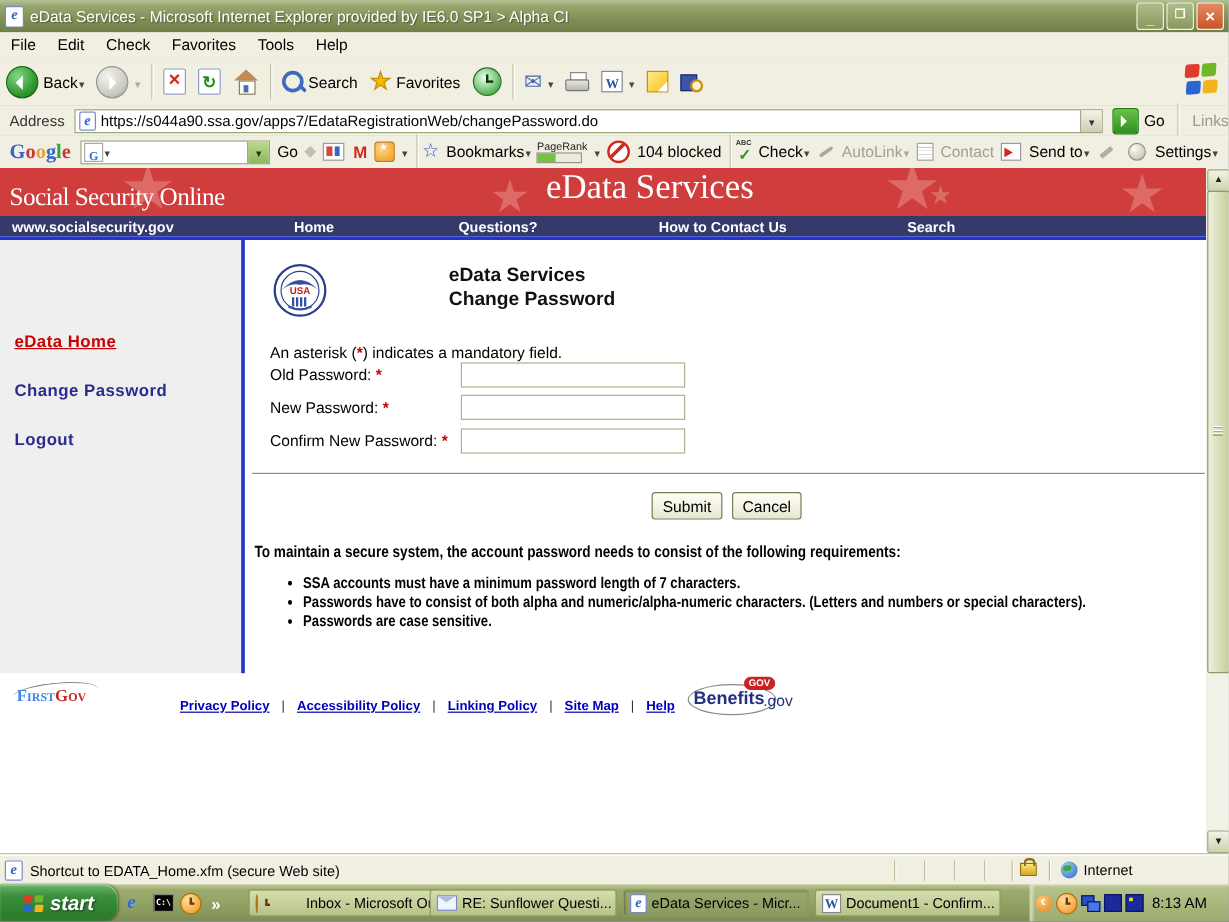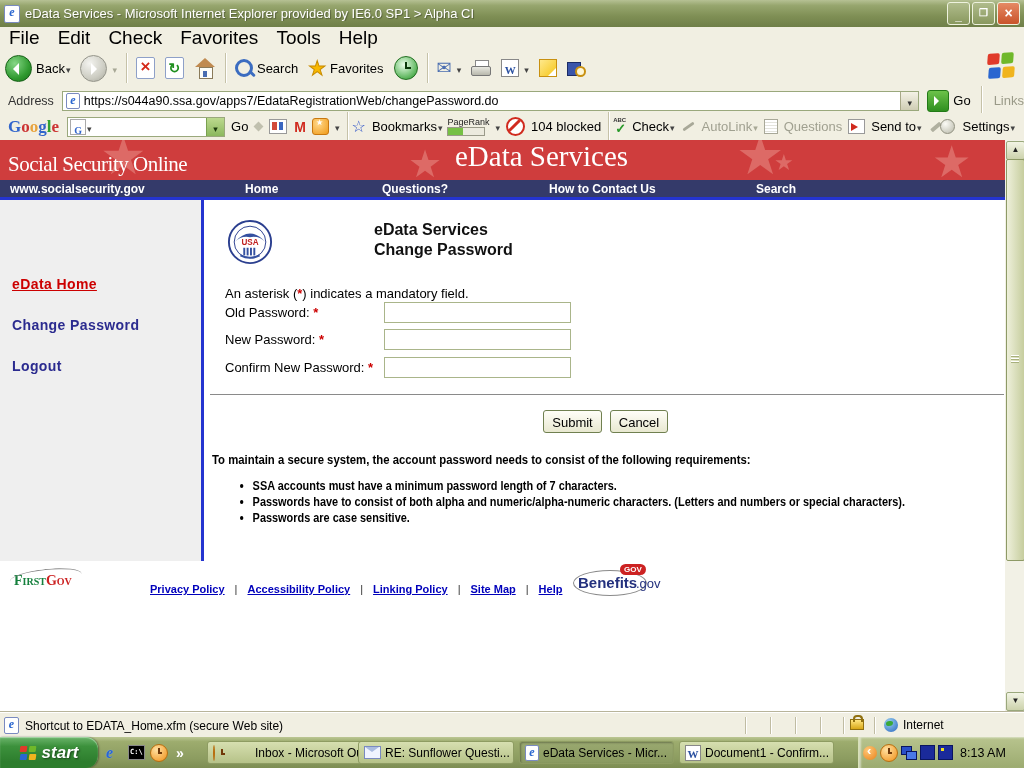--- a/index.html
+++ b/index.html
@@ -18,21 +18,21 @@
     font-size:14px;line-height:20px;text-align:center;}
   .winbtn.min .glyph{font-size:12px;line-height:26px;}
   .winbtn.restore .glyph{font-size:10px;line-height:19px;}
   .iepage{width:14px;height:16px;background:#fff;border:1px solid #7a8ac0;border-radius:2px;
     position:relative;flex:none;}
   .iepage::after{content:"e";position:absolute;left:0;right:0;top:-1px;text-align:center;
     color:#2a66d0;font:bold italic 12px "Liberation Serif",serif;}
   
   .menubar{position:absolute;left:0;top:27px;width:1024px;height:21px;background:#f1efe2;
     display:flex;align-items:center;border-bottom:1px solid #e2dfc9;}
-  .menuitem{font-size:19px;color:#000;padding:0 9px;}
+  .menuitem{font-size:13px;color:#000;padding:0 9px;}
   
   .toolbar{position:absolute;left:0;top:48px;width:1024px;height:40px;background:#f1efe2;
     border-bottom:1px solid #cdc9ae;display:flex;align-items:center;}
   .tbtn{display:flex;align-items:center;gap:4px;padding:0 5px;height:34px;flex:none;}
   .tlabel{font-size:13px;color:#000;}
   .tlabel.dis{color:#9a9a88;}
   .dd::after{content:"▾";font-size:9px;color:#444;margin-left:1px;}
   .dd.dis::after{color:#a8a896;}
   .vsep{width:1px;height:30px;background:#c6c2a8;box-shadow:1px 0 0 #fff;margin:0 4px;flex:none;}
   .circ{width:25px;height:25px;border-radius:50%;position:relative;flex:none;}
@@ -150,21 +150,21 @@
     background:linear-gradient(#fffef8,#e8e8d0);font-size:13px;color:#000;text-align:center;line-height:21px;font-family:"Liberation Sans",sans-serif;}
   .btn-submit{left:543px;width:59px;} .btn-cancel{left:610px;width:58px;}
   .cond{font-weight:bold;transform:scaleX(.84);transform-origin:left top;white-space:nowrap;display:inline-block;color:#000;}
   .req-intro{position:absolute;left:212px;top:312px;font-size:13.5px;text-align:center;}
   .req-list{position:absolute;left:240px;top:338px;font-size:13px;}
   .req-list ul{margin:0;padding-left:15px;line-height:16px;}
   .req-list li{white-space:nowrap;}
   
   .firstgov{position:absolute;left:14px;top:433px;font:bold 14px "Liberation Serif",serif;font-variant:small-caps;}
   .firstgov::before{content:"";position:absolute;left:-4px;top:-4px;width:72px;height:16px;border-top:1px solid #8a8a8a;border-radius:50%;transform:rotate(-6deg);}
-  .fg-first{color:#15803d;} .fg-gov{color:#cc2222;}
+  .fg-first{color:#3b82f6;} .fg-gov{color:#cc2222;}
   .flinks{position:absolute;left:150px;top:443px;font-size:11px;white-space:nowrap;}
   .flink{color:#0000bb;font-weight:bold;text-decoration:underline;cursor:pointer;}
   .fsep{color:#333;margin:0 10px;}
   .benefits{position:absolute;left:576px;top:428px;width:90px;height:28px;}
   .benefits .oval{position:absolute;left:-3px;top:2px;width:72px;height:24px;border:1px solid #8a8a8a;border-radius:50%;}
   .benefits .badge{position:absolute;left:44px;top:-4px;background:#cc2222;color:#fff;font-size:8px;font-weight:bold;padding:1px 4px;border-radius:6px;}
   .benefits .bname{position:absolute;left:2px;top:6px;font-size:15px;font-weight:bold;color:#24317e;}
   .benefits .bsuf{position:absolute;left:60px;top:8px;font-size:13px;color:#24317e;}
   
   .scroll{position:absolute;right:0;top:0;width:19px;height:572px;background:#f2f1e6;}
@@ -356,21 +356,21 @@
     </div>
     <span class="glabel dd"></span>
     <div class="blk-ic"></div>
     <span class="glabel">104 blocked</span>
     <div class="vsep"></div>
     <div class="chk-ic"></div>
     <span class="glabel dd">Check</span>
     <span class="wand-ic"></span>
     <span class="glabel dd dis">AutoLink</span>
     <span class="af-ic"></span>
-    <span class="glabel dis">Questions</span>
+    <span class="glabel dis">Contact</span>
     <div class="st-ic"></div>
     <span class="glabel dd">Send to</span>
     <span class="pen-ic"></span>
     <div class="gset">
       <span class="orb-ic"></span>
       <span class="glabel dd">Settings</span>
     </div>
   </div>
 
   <div class="viewport">

